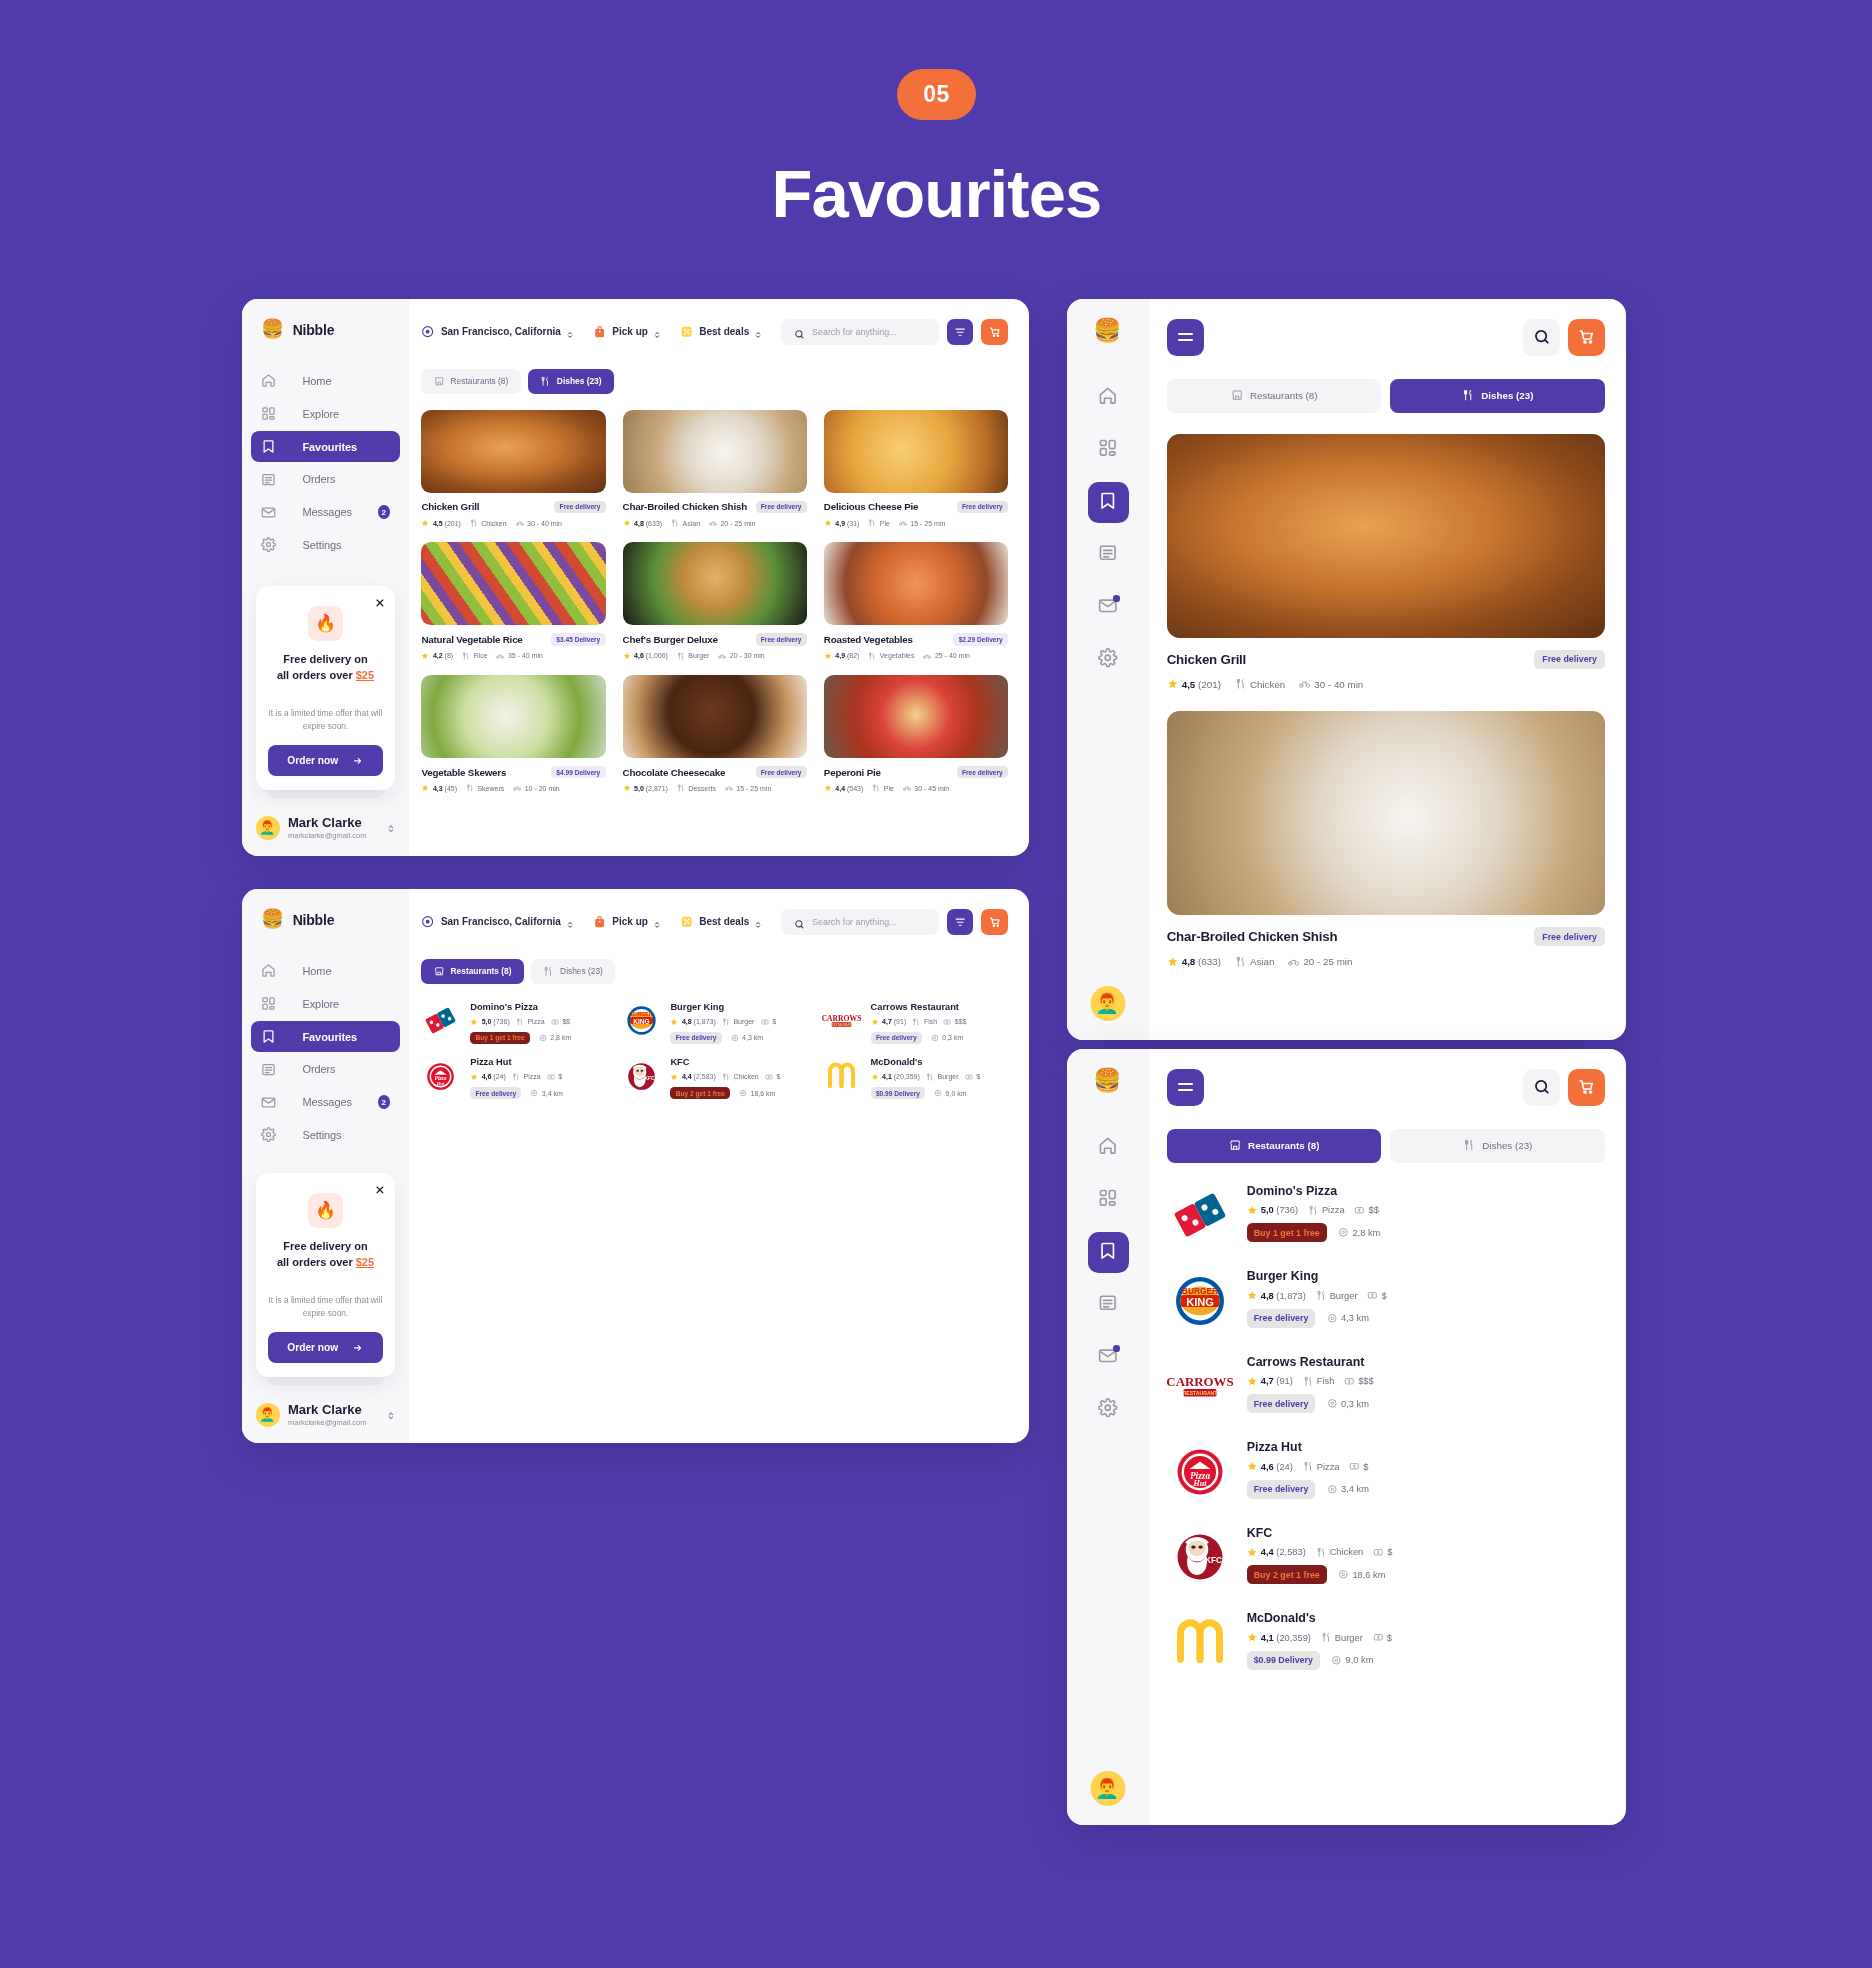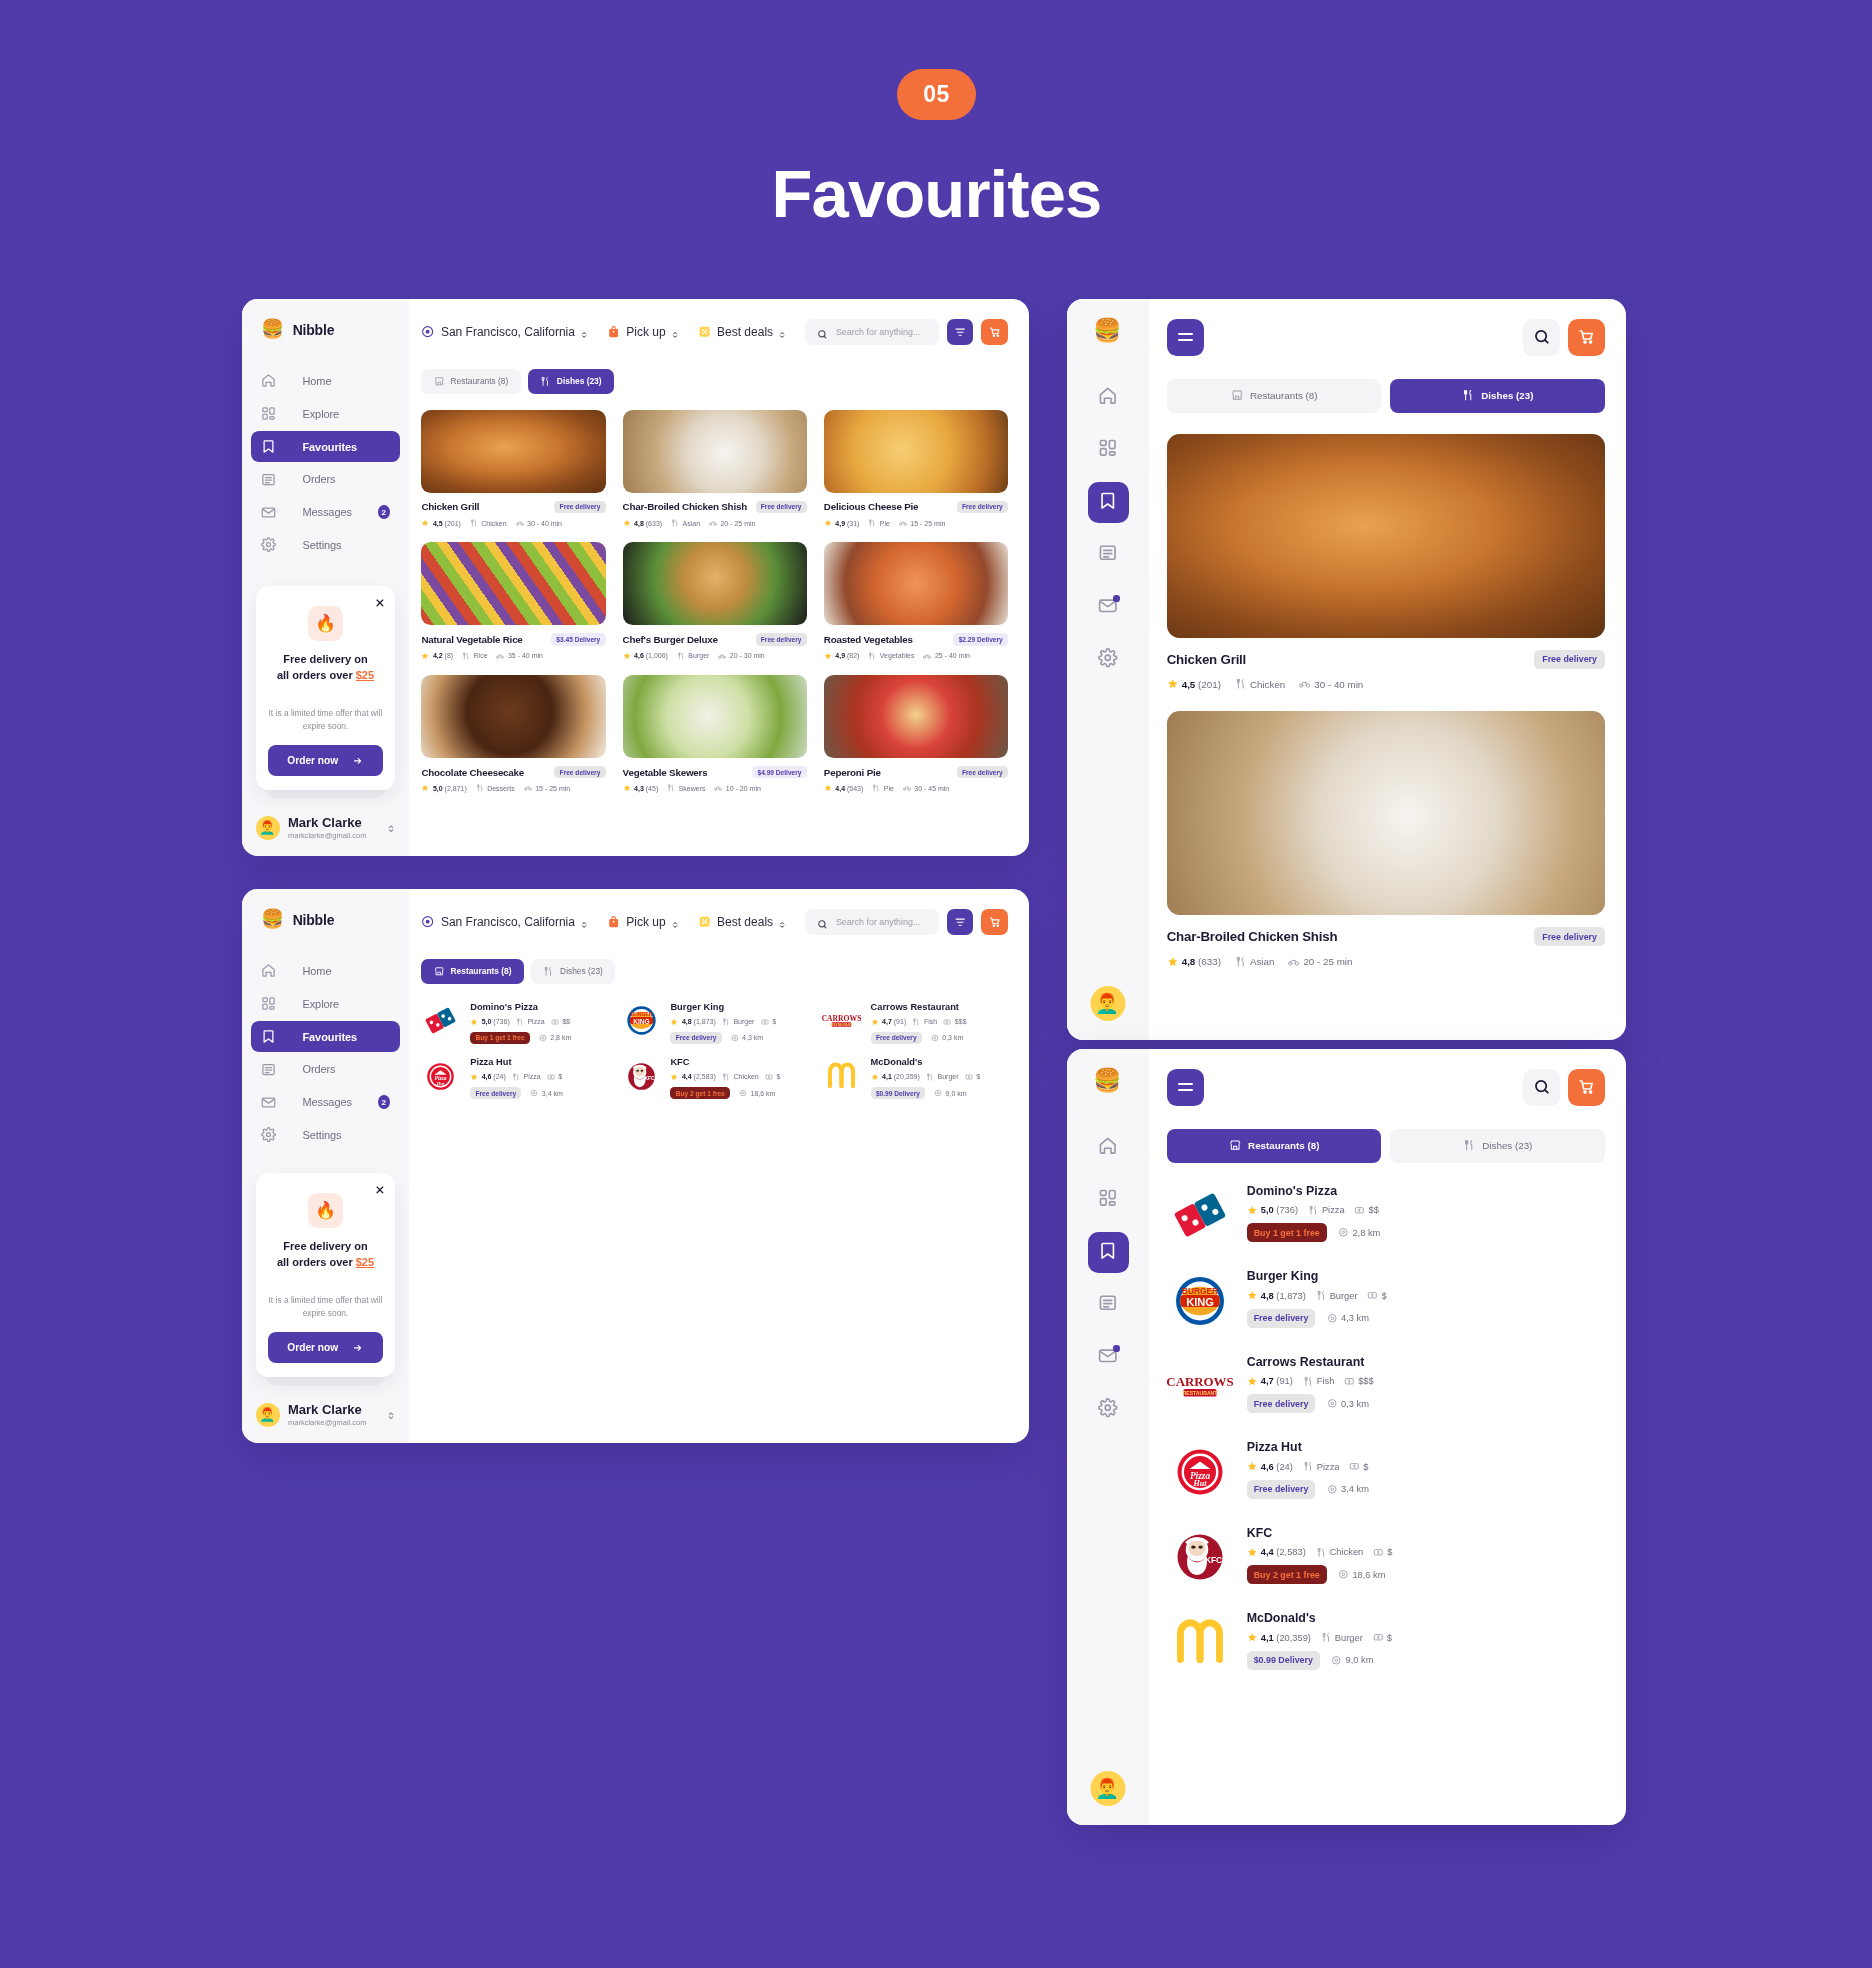--- a/index.html
+++ b/index.html
@@ -90,21 +90,21 @@
             display: flex; align-items: center; justify-content: center; font-size: 13.3px; flex: none; overflow:hidden;}
   .user-name { font-size: 13px; font-weight: 700; color: #1C1B33; }
   .user-mail { font-size: 7.5px; color: #8E8D9C; margin-top: 1.8px; }
   .updown { margin-left: auto; color: #8E8D9C; width: 8px; height: 11.5px; cursor: pointer; }
   .updown svg { width: 100%; height: 100%; }
 
   
   .main { flex: 1; padding: 19.5px 21px 0 12.4px; min-width: 0; }
   .toolbar { display: flex; align-items: center; gap: 0; }
   .tb-item { display: flex; align-items: center; gap: 6.2px; margin-right: 19.5px; cursor: pointer; }
-  .tb-label { font-size: 12px; font-weight: 400; color: #2C2B44; white-space: nowrap; }
+  .tb-label { font-size: 10px; font-weight: 700; color: #2C2B44; white-space: nowrap; }
   .tb-ico { width: 13.3px; height: 13.3px; flex: none; display: flex; }
   .tb-ico svg { width: 100%; height: 100%; }
   .caret { width: 6.2px; height: 9.8px; color: #2C2B44; }
   .caret svg { width: 100%; height: 100%; }
   .searchbox {
     flex: 1; background: #F4F4F7; border-radius: 8px; height: 26.6px;
     display: flex; align-items: center; gap: 8px; padding: 0 12.4px; min-width: 0;
   }
   .searchbox .s-ico { width: 10.6px; height: 10.6px; color: #4B4A5E; flex: none; }
   .searchbox .s-ico svg { width: 100%; height: 100%; }
@@ -656,90 +656,90 @@
                       <circle cx="20" cy="13" r="4"></circle>
                       <path d="M5 13l4-7h6l2 7"></path>
                       <path d="M13 6h4"></path>
                     </svg>
                   </span>
                   <span class="meta-txt">25 - 40 min</span>
                 </div>
               </div>
             </div>
             <div class="dish-card">
-              <div class="dish-img ph-cheesecake"></div>
+              <div class="dish-img ph-skewers"></div>
               <div class="dish-top">
-                <div class="dish-name">Chocolate Cheesecake</div>
-                <div class="pill pill-free">Free delivery</div>
+                <div class="dish-name">Vegetable Skewers</div>
+                <div class="pill pill-paid">$4.99 Delivery</div>
               </div>
               <div class="meta">
                 <div class="meta-it">
                   <span class="meta-ico star">
                     <svg viewBox="0 0 24 24" fill="#FFC02D">
                       <path d="M12 2.5l2.9 6.1 6.6.9-4.8 4.6 1.2 6.6L12 17.6 6.1 20.7l1.2-6.6L2.5 9.5l6.6-.9z"></path>
                     </svg>
                   </span>
-                  <span class="meta-txt"><b>5,0</b> (2,871)</span>
+                  <span class="meta-txt"><b>4,3</b> (45)</span>
                 </div>
                 <div class="meta-it">
                   <span class="meta-ico ">
                     <svg viewBox="0 0 24 24" fill="none" stroke="currentColor" stroke-width="2" stroke-linecap="round">
                       <path d="M7 3v7M5 3v5a2 2 0 0 0 4 0V3M7 10v11"></path>
                       <path d="M17 3c-1.5 1-2 3-2 5.5 0 1.7.8 2.5 2 2.5v10"></path>
                     </svg>
                   </span>
-                  <span class="meta-txt">Desserts</span>
+                  <span class="meta-txt">Skewers</span>
                 </div>
                 <div class="meta-it">
                   <span class="meta-ico ">
                     <svg viewBox="0 0 26 18" fill="none" stroke="currentColor" stroke-width="1.9" stroke-linecap="round" stroke-linejoin="round">
                       <circle cx="5" cy="13" r="4"></circle>
                       <circle cx="20" cy="13" r="4"></circle>
                       <path d="M5 13l4-7h6l2 7"></path>
                       <path d="M13 6h4"></path>
                     </svg>
                   </span>
-                  <span class="meta-txt">15 - 25 min</span>
+                  <span class="meta-txt">10 - 20 min</span>
                 </div>
               </div>
             </div>
             <div class="dish-card">
-              <div class="dish-img ph-skewers"></div>
+              <div class="dish-img ph-cheesecake"></div>
               <div class="dish-top">
-                <div class="dish-name">Vegetable Skewers</div>
-                <div class="pill pill-paid">$4.99 Delivery</div>
+                <div class="dish-name">Chocolate Cheesecake</div>
+                <div class="pill pill-free">Free delivery</div>
               </div>
               <div class="meta">
                 <div class="meta-it">
                   <span class="meta-ico star">
                     <svg viewBox="0 0 24 24" fill="#FFC02D">
                       <path d="M12 2.5l2.9 6.1 6.6.9-4.8 4.6 1.2 6.6L12 17.6 6.1 20.7l1.2-6.6L2.5 9.5l6.6-.9z"></path>
                     </svg>
                   </span>
-                  <span class="meta-txt"><b>4,3</b> (45)</span>
+                  <span class="meta-txt"><b>5,0</b> (2,871)</span>
                 </div>
                 <div class="meta-it">
                   <span class="meta-ico ">
                     <svg viewBox="0 0 24 24" fill="none" stroke="currentColor" stroke-width="2" stroke-linecap="round">
                       <path d="M7 3v7M5 3v5a2 2 0 0 0 4 0V3M7 10v11"></path>
                       <path d="M17 3c-1.5 1-2 3-2 5.5 0 1.7.8 2.5 2 2.5v10"></path>
                     </svg>
                   </span>
-                  <span class="meta-txt">Skewers</span>
+                  <span class="meta-txt">Desserts</span>
                 </div>
                 <div class="meta-it">
                   <span class="meta-ico ">
                     <svg viewBox="0 0 26 18" fill="none" stroke="currentColor" stroke-width="1.9" stroke-linecap="round" stroke-linejoin="round">
                       <circle cx="5" cy="13" r="4"></circle>
                       <circle cx="20" cy="13" r="4"></circle>
                       <path d="M5 13l4-7h6l2 7"></path>
                       <path d="M13 6h4"></path>
                     </svg>
                   </span>
-                  <span class="meta-txt">10 - 20 min</span>
+                  <span class="meta-txt">15 - 25 min</span>
                 </div>
               </div>
             </div>
             <div class="dish-card">
               <div class="dish-img ph-peperoni"></div>
               <div class="dish-top">
                 <div class="dish-name">Peperoni Pie</div>
                 <div class="pill pill-free">Free delivery</div>
               </div>
               <div class="meta">

